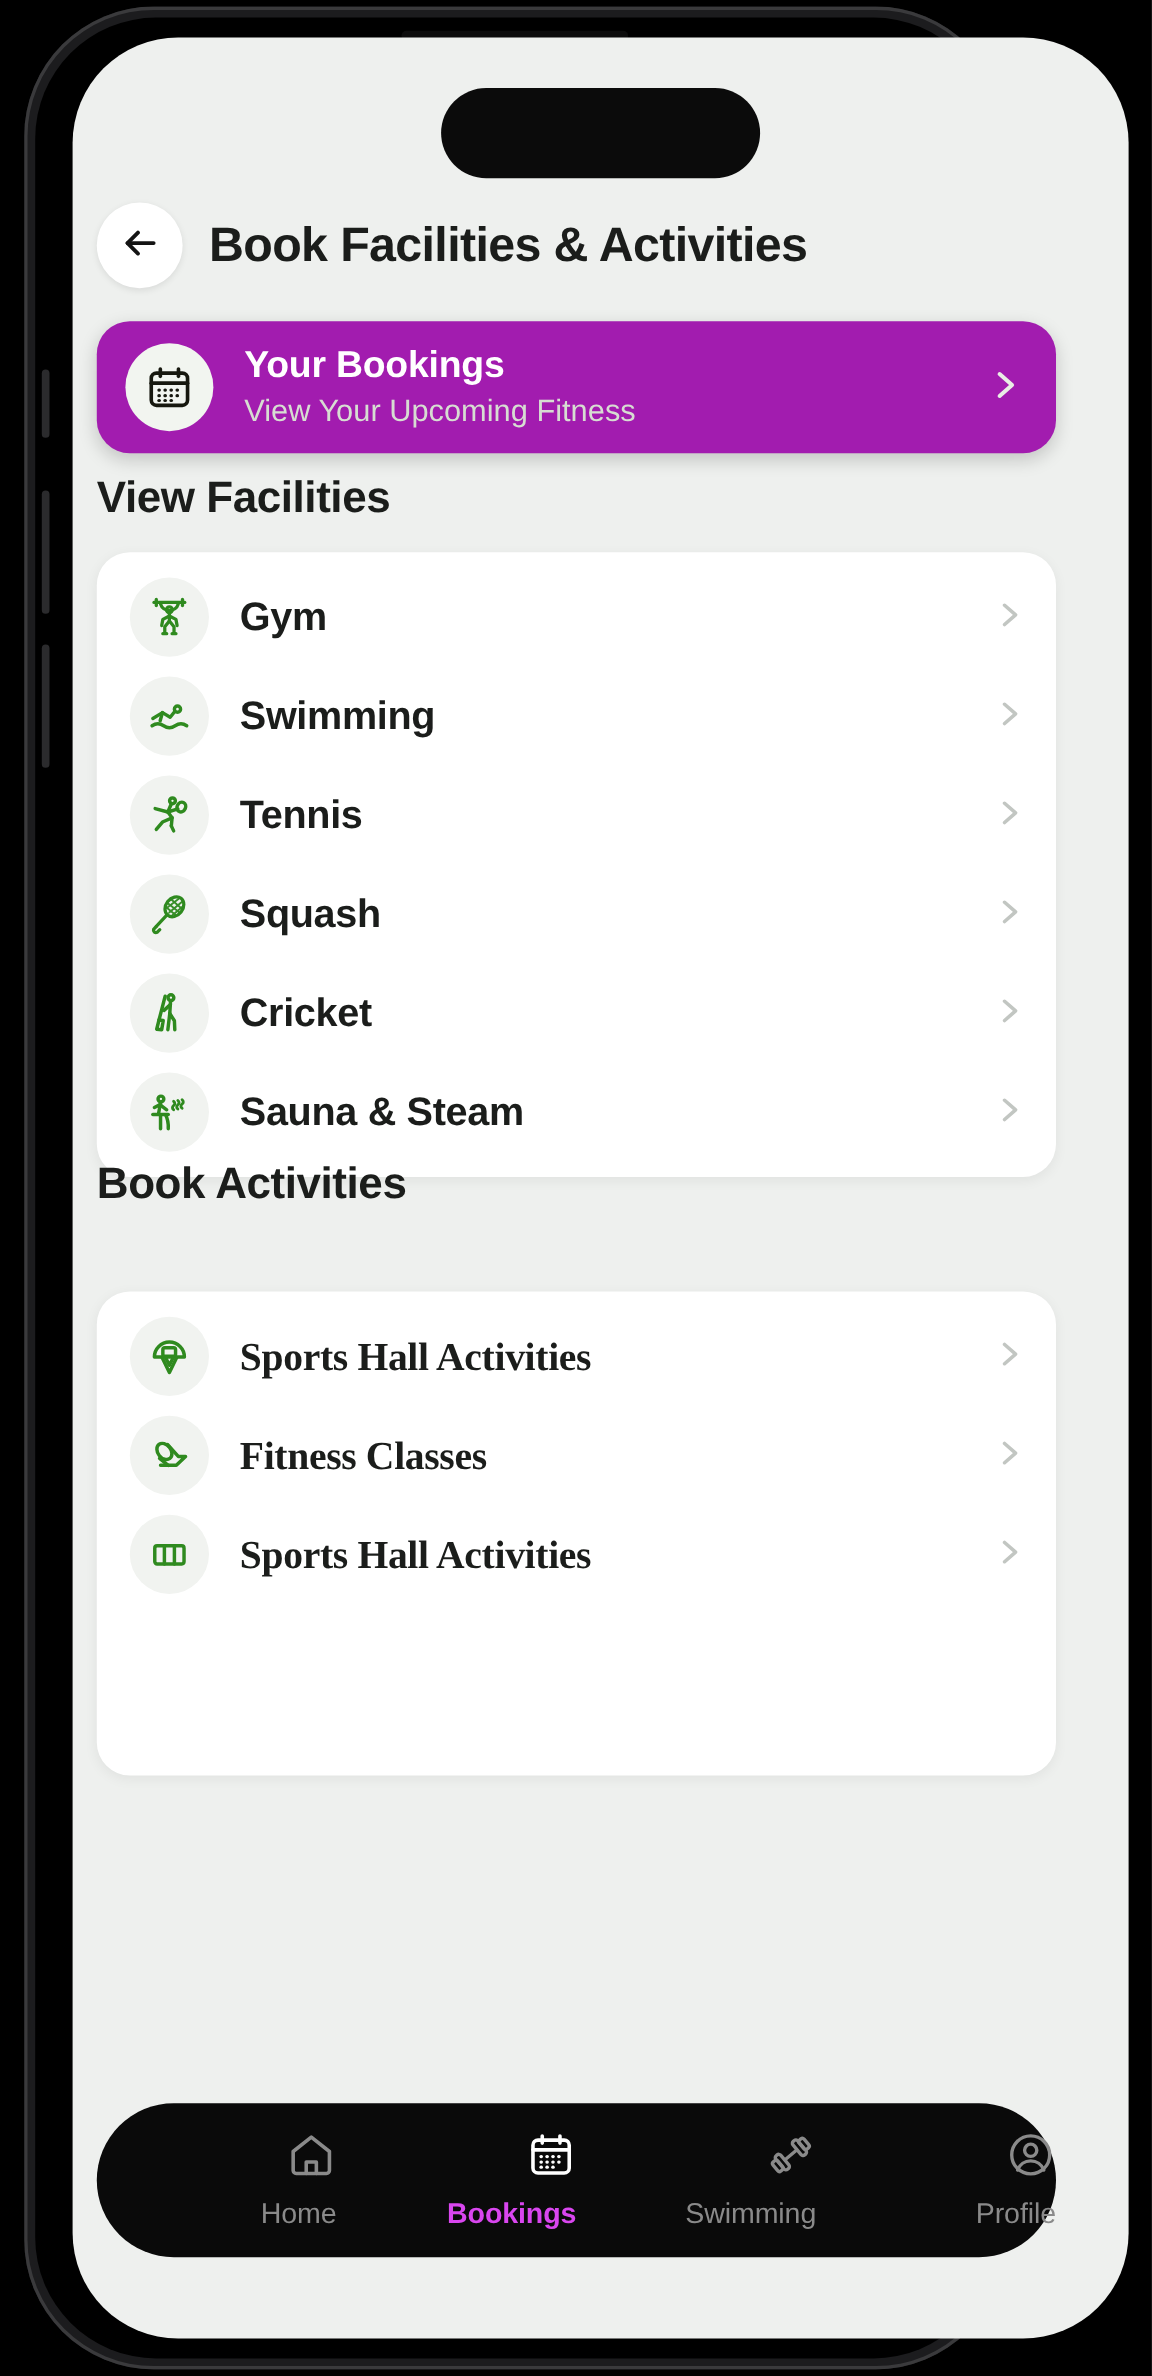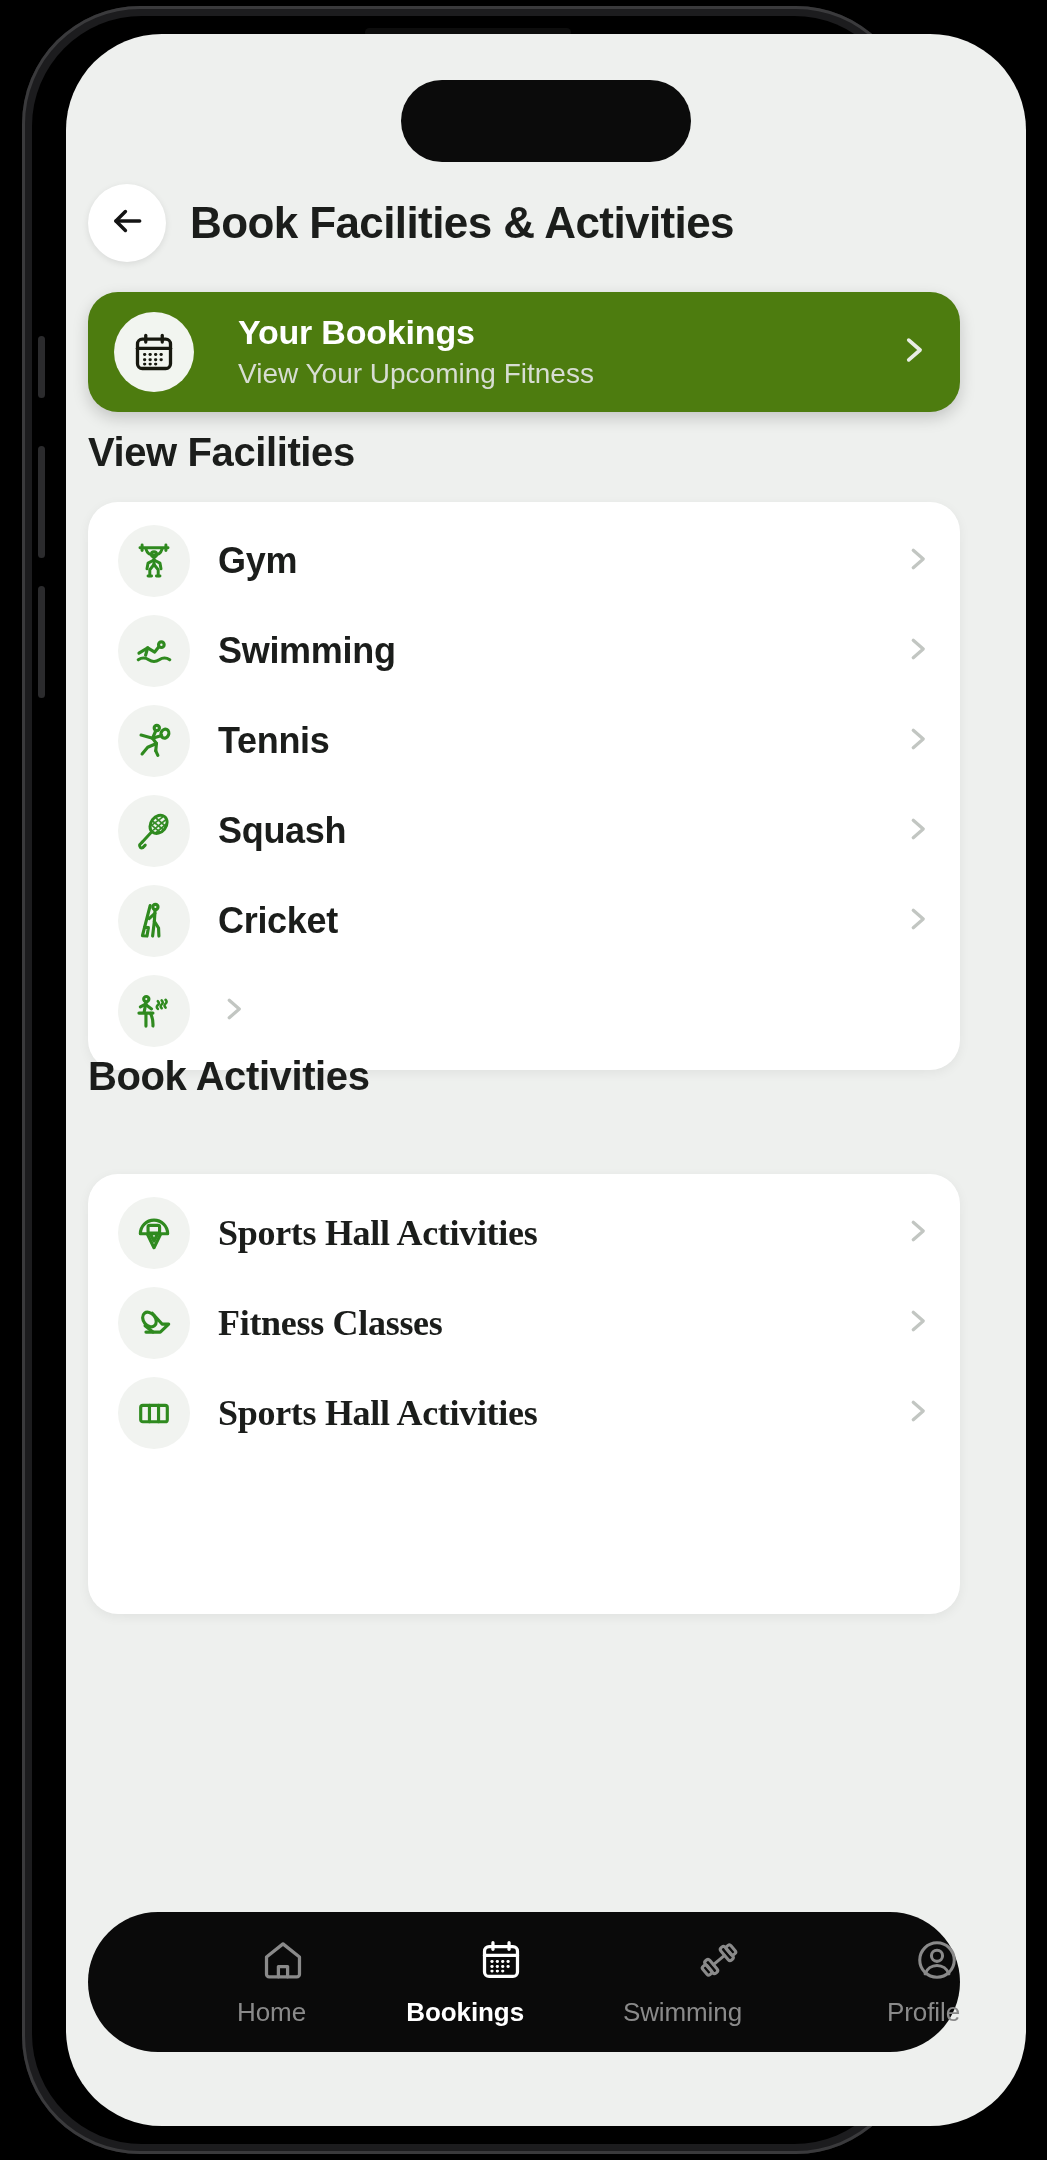--- a/index.html
+++ b/index.html
@@ -112,26 +112,26 @@
     white-space: nowrap;
   }
 
   
   .bookings-card {
     position: absolute;
     left: 22px;
     top: 258px;
     width: 872px;
     height: 120px;
-    background: #4d7c0f;
+    background: #a21caf;
     border-radius: 30px;
     display: flex;
     align-items: center;
     padding: 0 30px 0 26px;
-    gap: 44px;
+    gap: 28px;
     box-shadow: 0 6px 16px rgba(0,0,0,0.18);
   }
   .bookings-icon-circle {
     width: 80px; height: 80px;
     border-radius: 50%;
     background: #f2f5f0;
     display: flex;
     align-items: center;
     justify-content: center;
     flex-shrink: 0;
@@ -228,21 +228,21 @@
     gap: 10px;
   }
   .nav-item svg { width: 46px; height: 46px; }
   .nav-label {
     font-size: 26px;
     font-weight: 400;
     color: #8a8a8a;
     letter-spacing: -0.1px;
   }
   .nav-item.active .nav-label {
-    color: #ffffff;
+    color: #d946ef;
     font-weight: 700;
   }
 </style>
 </head>
 <body>
 
 <div class="phone-frame">
   <div class="phone-inner-bezel"></div>
   <div class="top-speaker"></div>
   <div class="btn-side btn-mute"></div>
@@ -419,20 +419,21 @@
               <path d="M4.2 9.6 L7.4 8"></path>
               <path d="M10 13.4 q1.6 3 1.4 7.2"></path>
               <path d="M7.4 13.4 L7.4 20.6"></path>
               <g stroke-width="1.5">
                 <path d="M14.2 6.4 q1.2 1.1 0 2.2 q-1.2 1.1 0 2.2"></path>
                 <path d="M16.4 6 q1.2 1.1 0 2.2 q-1.2 1.1 0 2.2"></path>
                 <path d="M18.6 5.6 q1.2 1.1 0 2.2 q-1.2 1.1 0 2.2"></path>
               </g>
             </svg>
           </div>
+          <div class="row-label">Sauna &amp; Steam</div>
           <div class="row-chevron">
             <svg viewBox="0 0 24 24" fill="none" stroke="#c2c6c2" stroke-width="2.6" stroke-linecap="round" stroke-linejoin="round">
               <polyline points="9,5 17,12 9,19"></polyline>
             </svg>
           </div>
         </div>
 
       </div>
 
       <div class="section-heading heading-activities">Book Activities</div>

